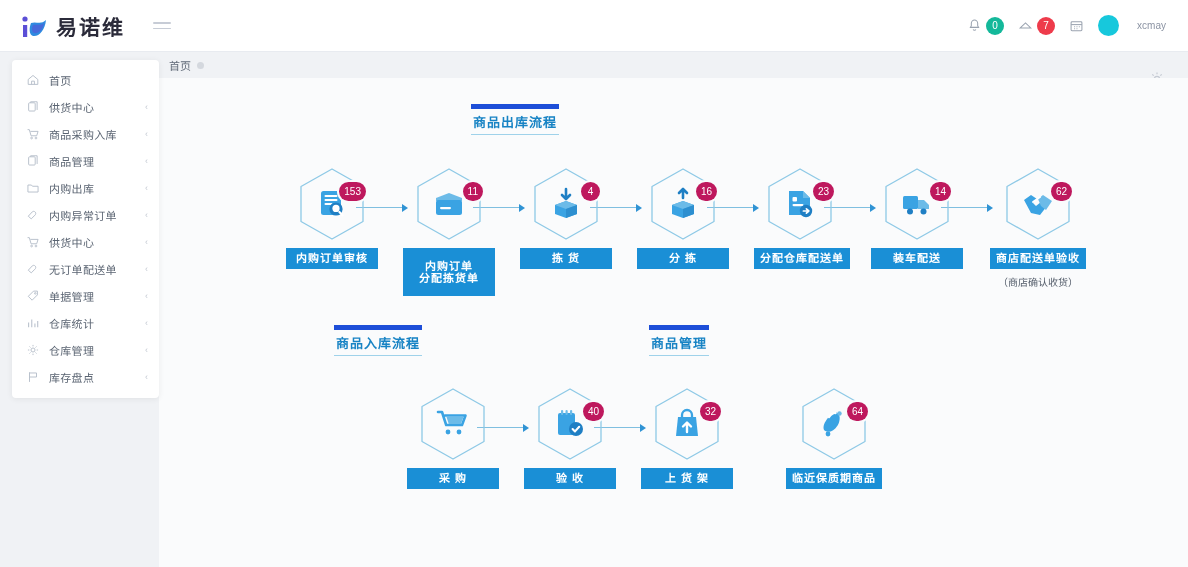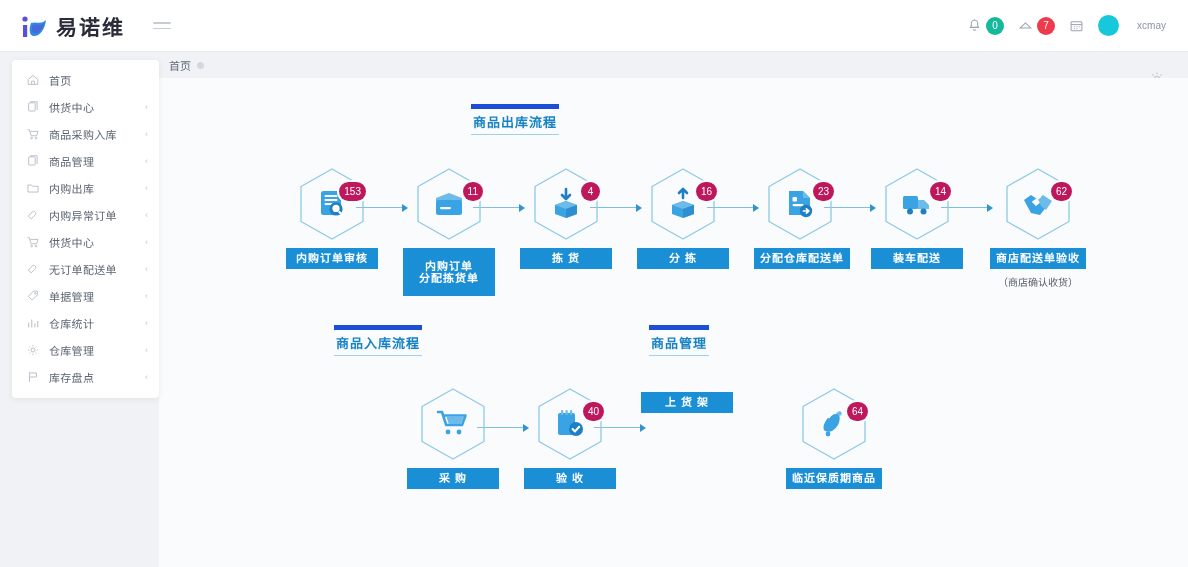--- a/index.html
+++ b/index.html
@@ -606,20 +606,35 @@
                 <path d="M19.6 22l2.4 2.4 4.2-4.6" stroke="#fff" stroke-width="2.1" fill="none" stroke-linecap="round" stroke-linejoin="round"></path>
               </svg>
             </span>
           </div>
           <span class="nbadge">40</span>
         </div>
         <span class="pill">验 收</span>
       </div>
 
       <div class="node" style="left:482px; top:308px; width:92px;">
+        <div class="hexwrap">
+          <div class="hex">
+            <svg class="hexoutline" viewBox="0 0 74 76" width="74" height="76" fill="none" stroke="#8ec9e6" stroke-width="1.3">
+              <path d="M37 3 68 20.5v35L37 73 6 55.5v-35z" stroke-linejoin="round"></path>
+            </svg>
+            <span class="hex-ico">
+              <svg viewBox="0 0 34 34" width="34" height="34">
+                <path d="M8 10h18l2 19H6z" fill="#3aa3e3"></path>
+                <path d="M12 10V8a5 5 0 0 1 10 0v2" fill="none" stroke="#3aa3e3" stroke-width="2.3"></path>
+                <path d="M17 25v-9M13 19.5l4-4 4 4" stroke="#fff" stroke-width="2.4" fill="none" stroke-linecap="round" stroke-linejoin="round"></path>
+              </svg>
+            </span>
+          </div>
+          <span class="nbadge">32</span>
+        </div>
         <span class="pill">上 货 架</span>
       </div>
 
       <div class="node" style="left:625px; top:308px; width:100px;text-decoration:underline;">
         <div class="hexwrap">
           <div class="hex">
             <svg class="hexoutline" viewBox="0 0 74 76" width="74" height="76" fill="none" stroke="#8ec9e6" stroke-width="1.3">
               <path d="M37 3 68 20.5v35L37 73 6 55.5v-35z" stroke-linejoin="round"></path>
             </svg>
             <span class="hex-ico">

